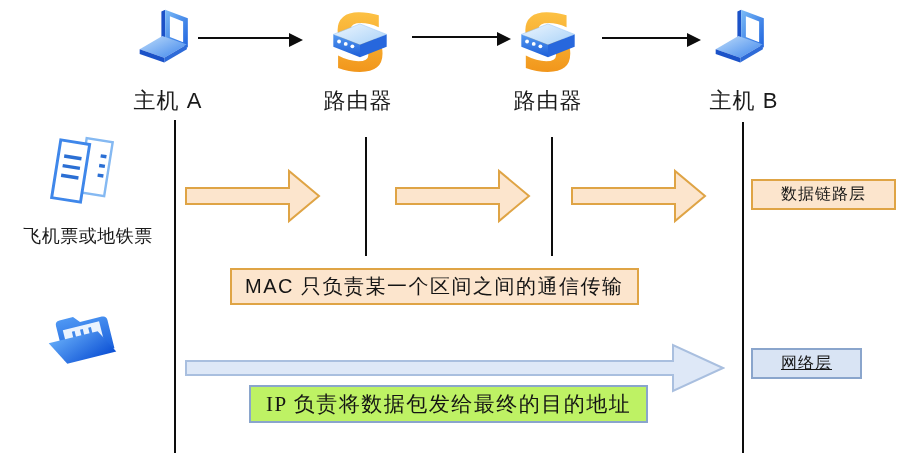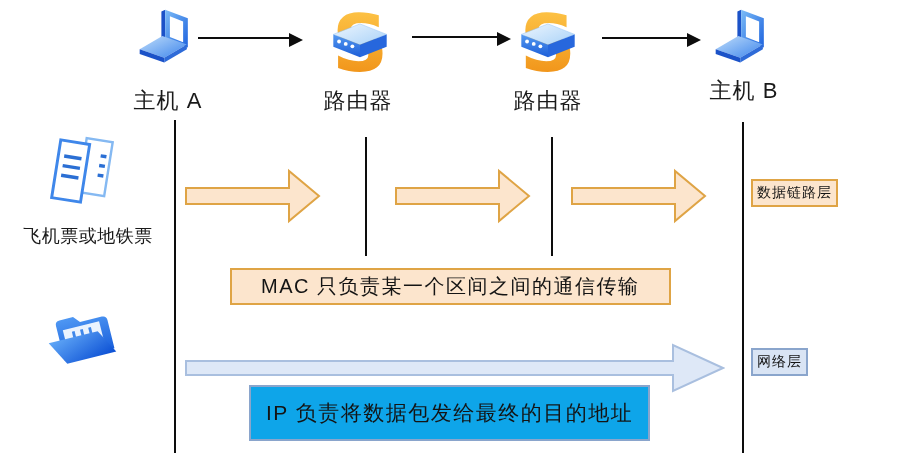--- a/index.html
+++ b/index.html
@@ -16,34 +16,34 @@
   .harrow{position:absolute;height:0;border-top:2px solid #0d0d0d;}
   .harrow::after{
     content:"";position:absolute;right:-13px;top:-6px;width:0;height:0;
     border-left:14px solid #0d0d0d;border-top:7px solid transparent;border-bottom:7px solid transparent;
   }
   .left-label{
     position:absolute;left:0;width:176px;text-align:center;
     font-size:18px;color:#1a1a1a;letter-spacing:0.5px;
   }
   .tag-box{
-    position:absolute;font-size:14px;letter-spacing:1px;color:#141414;
-    padding:3px 4px;border:2px solid;white-space:nowrap;
+    position:absolute;font-size:16px;letter-spacing:1px;color:#141414;
+    padding:3px 28px;border:2px solid;white-space:nowrap;
   }
   .tag-orange{background:#FCE5CD;border-color:#DFA445;}
-  .tag-blue{background:#D9E4F4;border-color:#8AA5CC;}
+  .tag-blue{background:#D9E4F4;border-color:#8AA5CC;text-decoration:underline;}
   .caption-mac{
-    position:absolute;left:230px;top:268px;padding:3px 29px;
+    position:absolute;left:230px;top:268px;padding:3px 13px;
     background:#FCE5CD;border:2px solid #DFA445;
     font-size:20px;letter-spacing:1.5px;color:#141414;white-space:nowrap;
   }
   .caption-ip{
-    position:absolute;left:249px;top:385px;padding:12px 15px;
-    background:#0ea5e9;border:2px solid #8AA5CC;
-    font-size:21px;letter-spacing:1.5px;color:#141414;white-space:nowrap;
+    position:absolute;left:249px;top:385px;padding:3px 15px;
+    background:#bef264;border:2px solid #8AA5CC;
+    font-size:21px;letter-spacing:1.5px;color:#141414;white-space:nowrap;font-family:Liberation Serif, serif;
   }
   svg{display:block;}
 </style>
 </head>
 <body>
 
 <div id="canvas">
 
   <svg width="0" height="0" style="position:absolute" aria-hidden="true">
     <defs>
@@ -124,21 +124,21 @@
     </svg>
   </div>
 
   <div class="harrow" style="left:198px;top:37px;width:92px"></div>
   <div class="harrow" style="left:412px;top:36px;width:86px"></div>
   <div class="harrow" style="left:602px;top:37px;width:86px"></div>
 
   <div class="node-label" style="left:103px;top:86px">主机 A</div>
   <div class="node-label" style="left:293px;top:86px">路由器</div>
   <div class="node-label" style="left:483px;top:86px">路由器</div>
-  <div class="node-label" style="left:679px;top:76px">主机 B</div>
+  <div class="node-label" style="left:679px;top:86px">主机 B</div>
 
   <div class="vline" style="left:174px;top:120px;height:333px"></div>
   <div class="vline" style="left:365px;top:137px;height:119px"></div>
   <div class="vline" style="left:551px;top:137px;height:119px"></div>
   <div class="vline" style="left:742px;top:122px;height:331px"></div>
 
   <div class="abs" style="left:46px;top:128px">
     <svg width="74" height="92" viewBox="0 0 76 94">
       <g transform="rotate(9 38 47)">
         <rect x="36" y="10" width="27" height="56" fill="#ffffff" stroke="#85B9F2" stroke-width="2.5"></rect>

